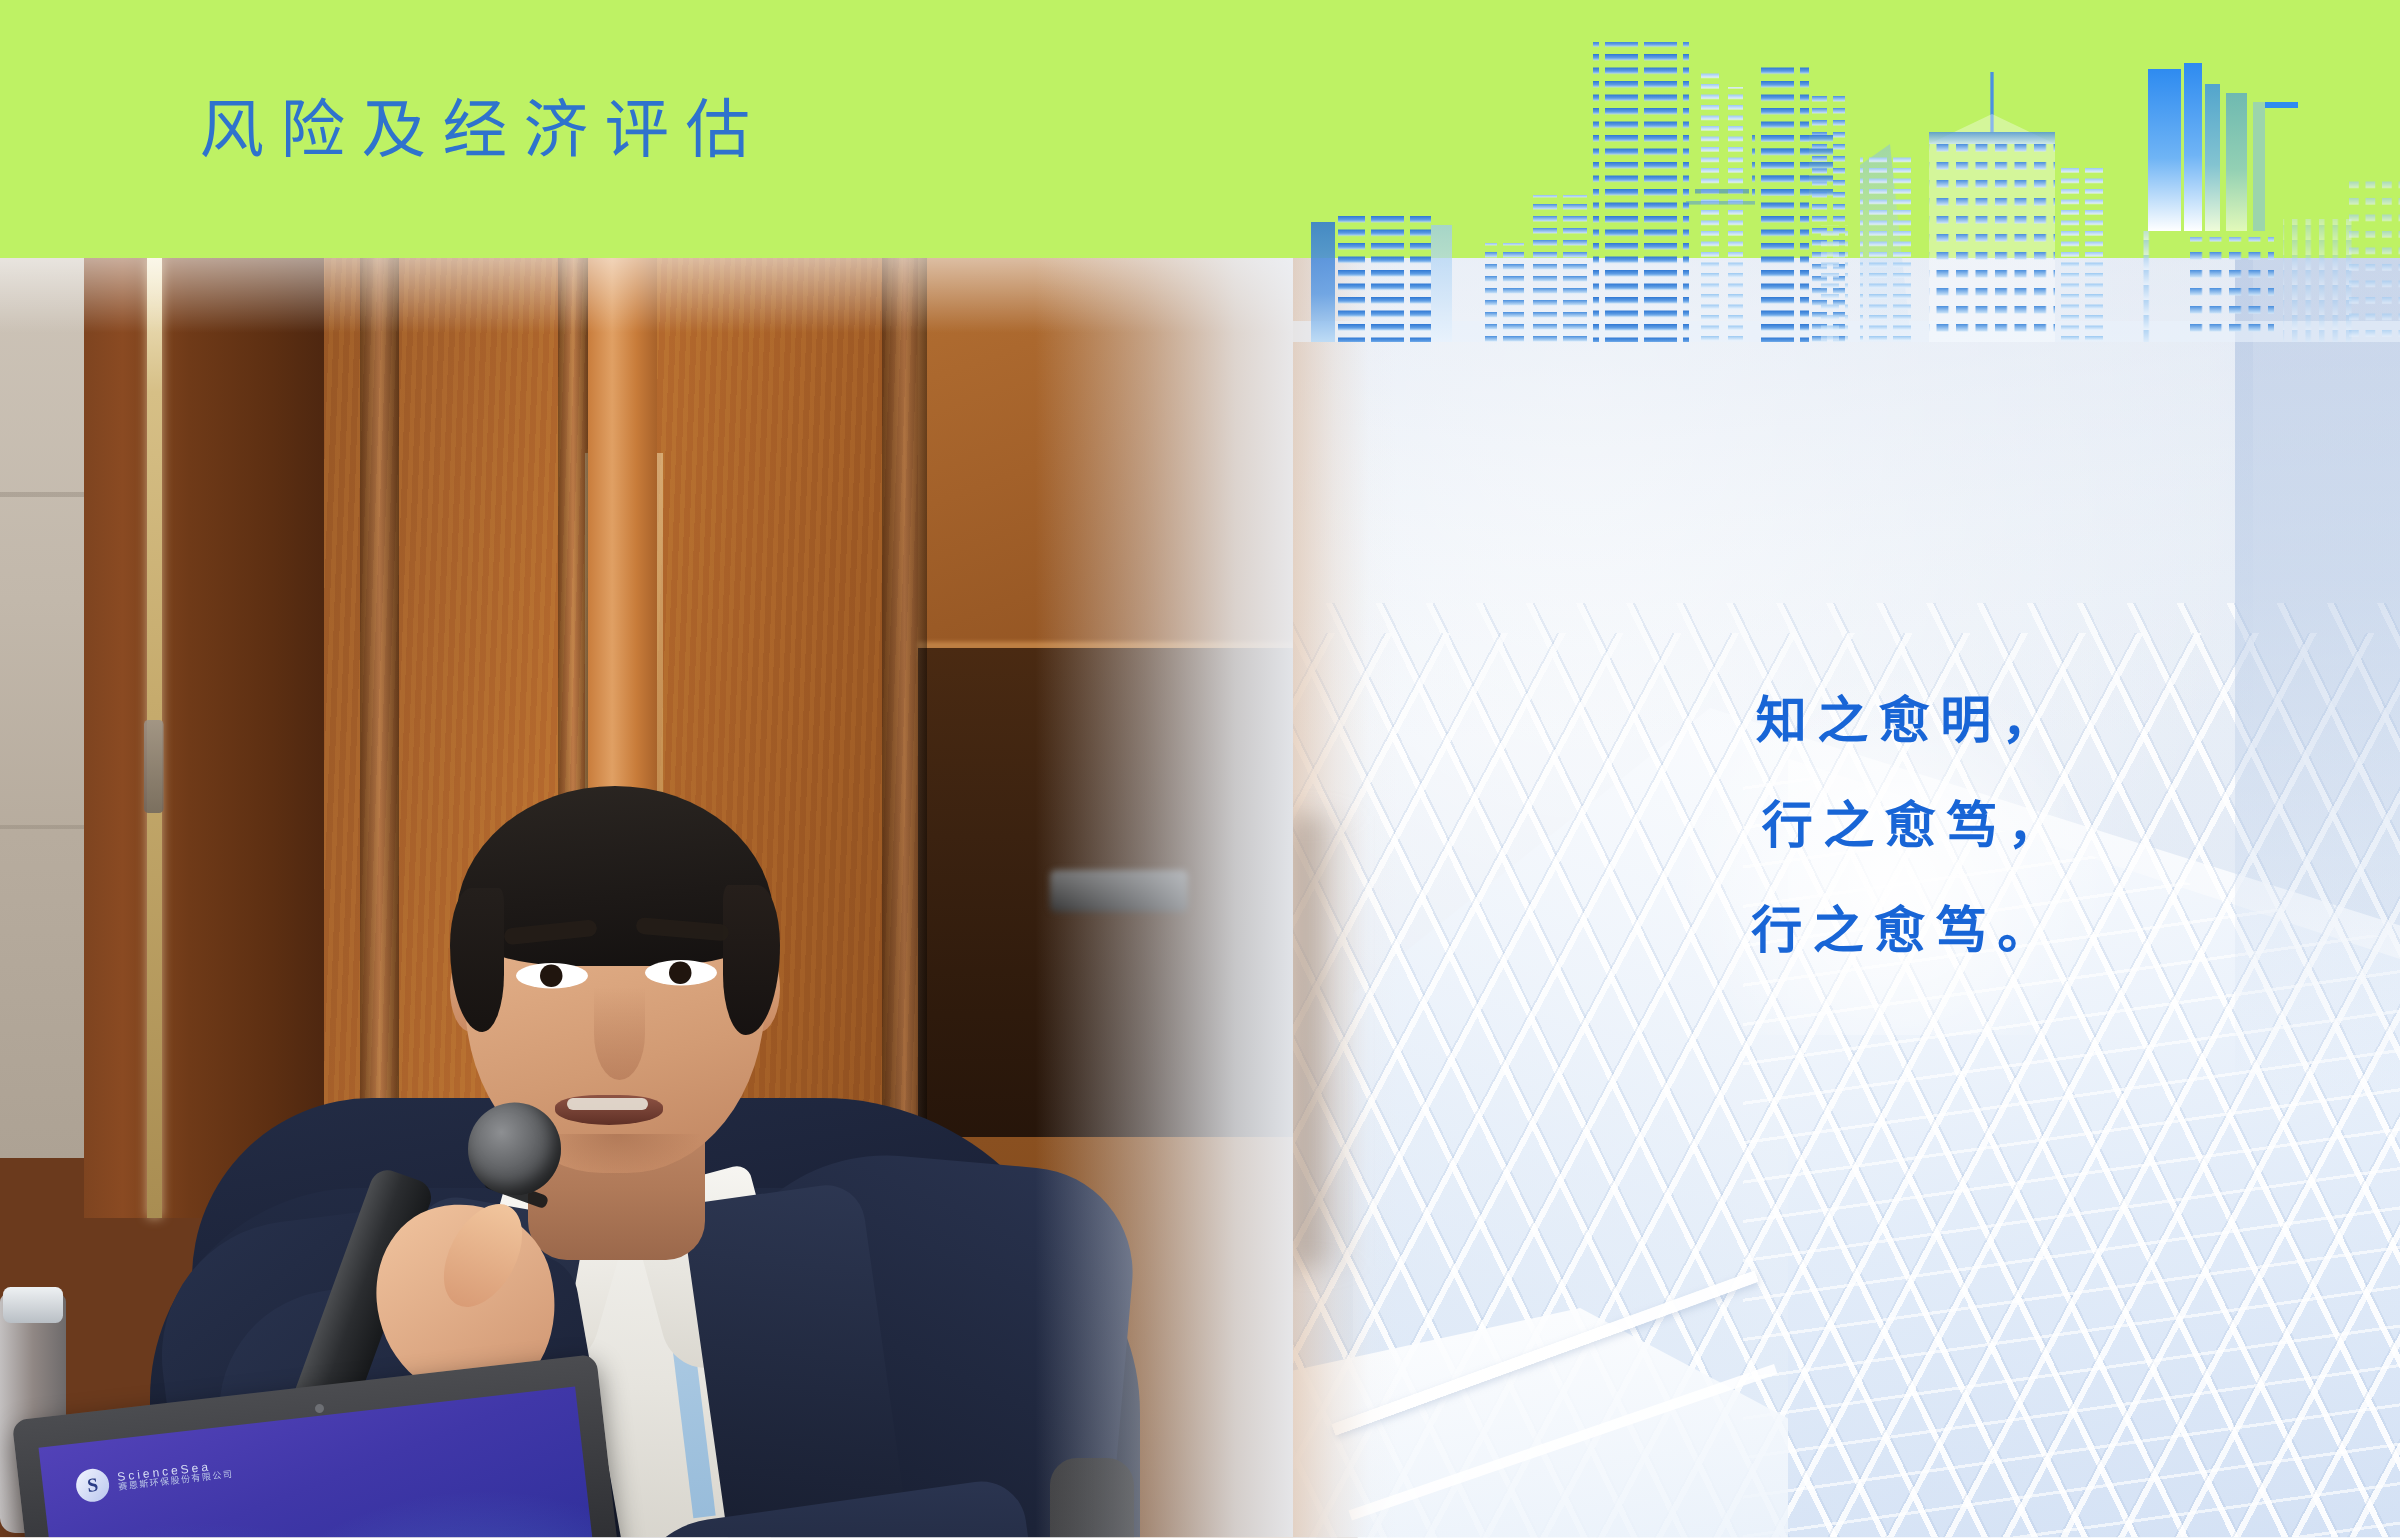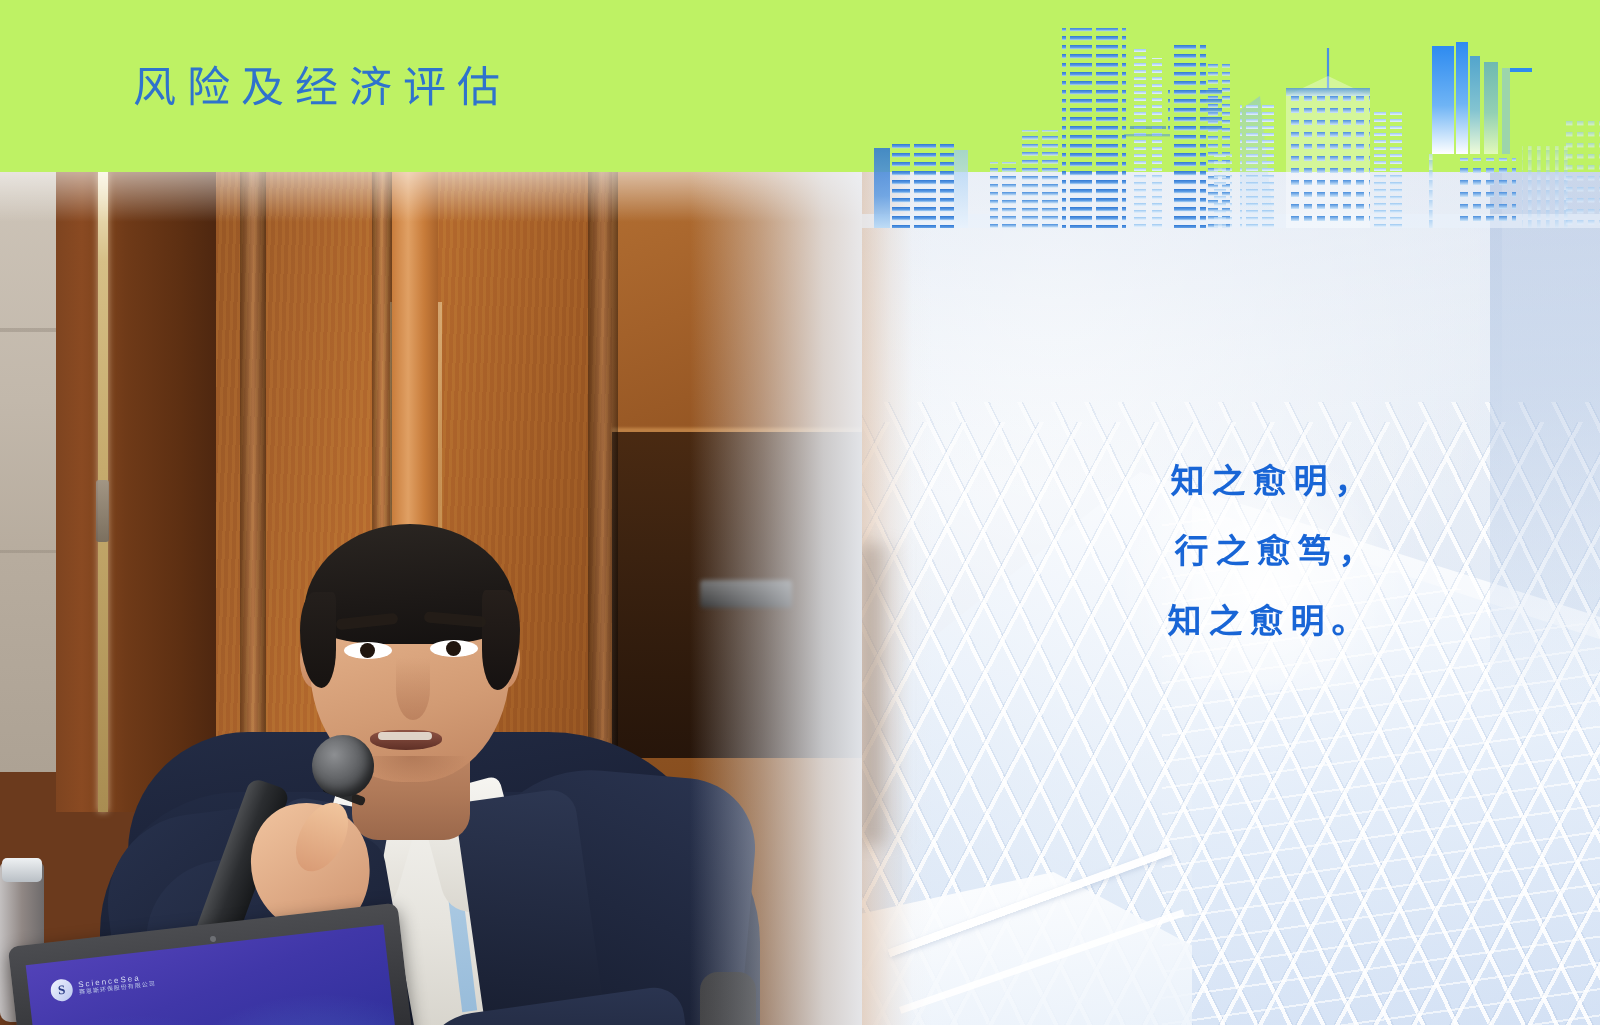--- a/index.html
+++ b/index.html
@@ -737,16 +737,16 @@
       <g>
         <rect x="268" y="126" width="36" height="3" fill="#2f78d4" opacity=".55"></rect>
         <rect x="262" y="134" width="46" height="2.4" fill="#4a8fde" opacity=".5"></rect>
       </g>
     </svg>
   </div>
 
   <div id="quote">
     <span class="qline l1">知之愈明，</span>
     <span class="qline l3">行之愈笃，</span>
-    <span class="qline l4">知之愈明。</span>
+    <span class="qline l4">行之愈笃。</span>
   </div>
 
 </div>
 
 </body></html>

